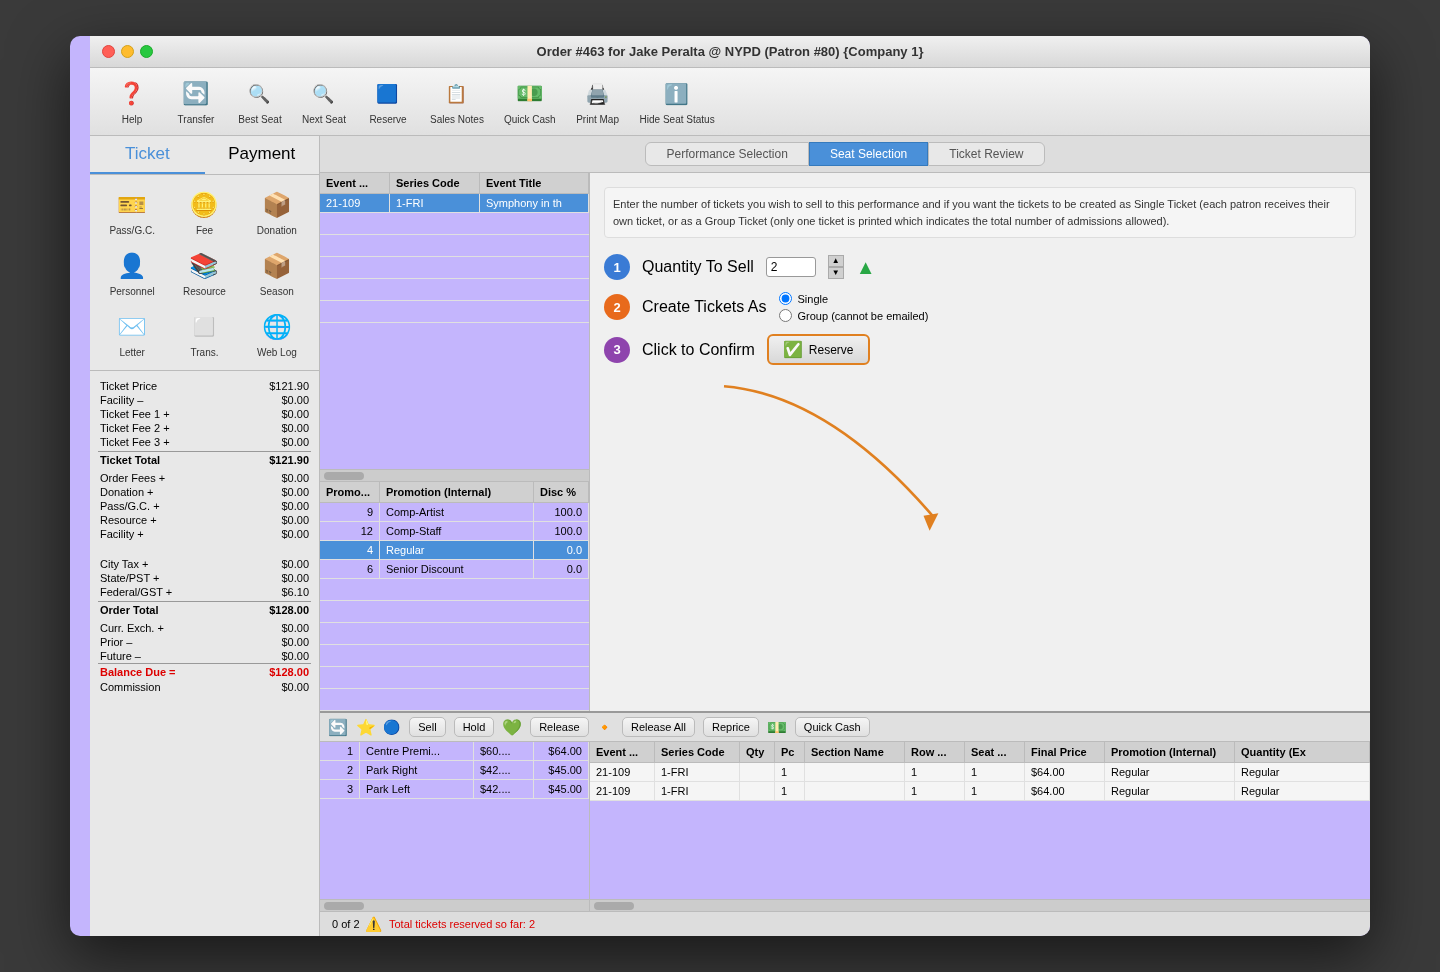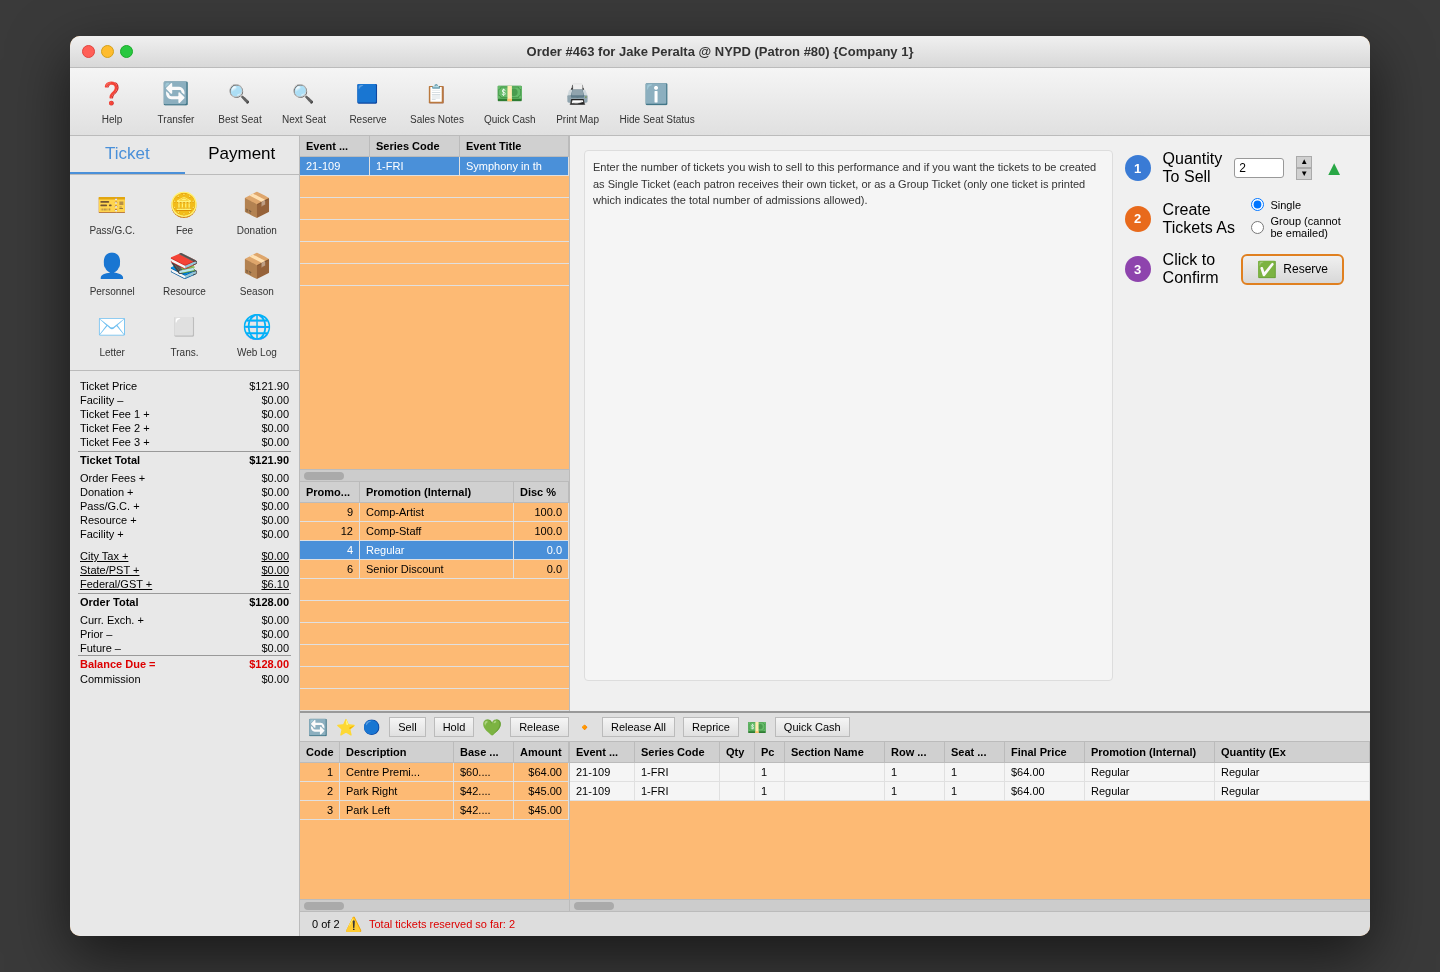--- a/index.html
+++ b/index.html
@@ -7,24 +7,25 @@
       background: #3a3a3a;
       display: flex;
       justify-content: center;
       align-items: center;
       min-height: 100vh;
       font-family: -apple-system, BlinkMacSystemFont, "Helvetica Neue", Arial, sans-serif;
       font-size: 11px;
     }
     .window {
       width: 1300px;
-      background: #fdba74;
+      background: #c4b5fd;
       border-radius: 10px;
       box-shadow: 0 20px 60px rgba(0,0,0,0.6);
       overflow: hidden;
+      padding-left: 20px;
     }
     .title-bar {
       background: linear-gradient(180deg, #f0f0f0, #d8d8d8);
       padding: 8px 16px;
       display: flex;
       align-items: center;
       justify-content: center;
       border-bottom: 1px solid #bbb;
       position: relative;
     }
@@ -262,21 +263,21 @@
       align-items: center;
       padding: 4px 8px;
       background: #e0e0e0;
       border-bottom: 1px solid #bbb;
       gap: 8px;
     }
     .bottom-btn {
       display: flex; align-items: center; gap: 4px;
       padding: 3px 8px; font-size: 11px; cursor: pointer;
       background: linear-gradient(180deg, #f5f5f5, #e0e0e0);
-      border: 1px solid #bbb; border-radius: 0;
+      border: 1px solid #bbb; border-radius: 5px;
     }
     .bottom-table-header {
       display: flex;
       background: #d0d0d0;
       border-bottom: 1px solid #bbb;
       font-weight: bold; font-size: 11px;
     }
     .bottom-table-header .bth { padding: 4px 6px; border-right: 1px solid #bbb; overflow: hidden; }
     .bottom-rows { background: #f5f5f5; }
     .bottom-row {
@@ -329,22 +330,21 @@
       display: flex;
       flex-direction: column;
       border-right: 1px solid #bbb;
     }
 
     .seat-selection-panel {
       flex: 1;
       padding: 14px;
       background: #f0f0f0;
       display: flex;
-      flex-direction: row;
-      gap: 12px;
+      flex-direction: column;
     }
 
     .bottom-half {
       height: 200px;
       border-top: 2px solid #999;
       display: flex;
       flex-direction: column;
     }
 
     .bottom-split {
@@ -519,21 +519,21 @@
           </div>
           <div class="pricing-row">
             <span>Resource +</span>
             <span class="amount black">$0.00</span>
           </div>
           <div class="pricing-row">
             <span>Facility +</span>
             <span class="amount black">$0.00</span>
           </div>
         </div>
-        <div style="margin-top:8px;text-decoration:underline;">
+        <div style="margin-top:16px;">
           <div class="pricing-row">
             <span>City Tax +</span>
             <span class="amount black">$0.00</span>
           </div>
           <div class="pricing-row">
             <span>State/PST +</span>
             <span class="amount black">$0.00</span>
           </div>
           <div class="pricing-row">
             <span>Federal/GST +</span>
@@ -564,20 +564,25 @@
         </div>
         <div class="commission-row">
           <span>Commission</span>
           <span>$0.00</span>
         </div>
       </div>
     </div>
 
     <div class="right-main">
 
+      <div class="tab-bar">
+        <div class="tab-item">Performance Selection</div>
+        <div class="tab-item active">Seat Selection</div>
+        <div class="tab-item">Ticket Review</div>
+      </div>
 
       <div class="content-split">
 
         <div class="left-tables">
 
           <div class="panel-table-header">
             <div class="th" style="width:70px;">Event ...</div>
             <div class="th" style="width:90px;">Series Code</div>
             <div class="th" style="flex:1;">Event Title</div>
           </div>
@@ -711,26 +716,20 @@
           </div>
           <span style="font-size:16px;">💵</span>
           <div class="bottom-btn">
             <span>Quick Cash</span>
           </div>
         </div>
 
         <div class="bottom-split">
 
           <div class="bottom-left">
-            <div class="code-table-header">
-              <div class="cth" style="width:40px;">Code</div>
-              <div class="cth" style="flex:1;">Description</div>
-              <div class="cth" style="width:60px;">Base ...</div>
-              <div class="cth" style="width:55px;">Amount</div>
-            </div>
             <div>
               <div class="code-row">
                 <div class="ctd" style="width:40px;text-align:right;">1</div>
                 <div class="ctd" style="flex:1;">Centre Premi...</div>
                 <div class="ctd" style="width:60px;">$60....</div>
                 <div class="ctd" style="width:55px;text-align:right;">$64.00</div>
               </div>
               <div class="code-row">
                 <div class="ctd" style="width:40px;text-align:right;">2</div>
                 <div class="ctd" style="flex:1;">Park Right</div>

